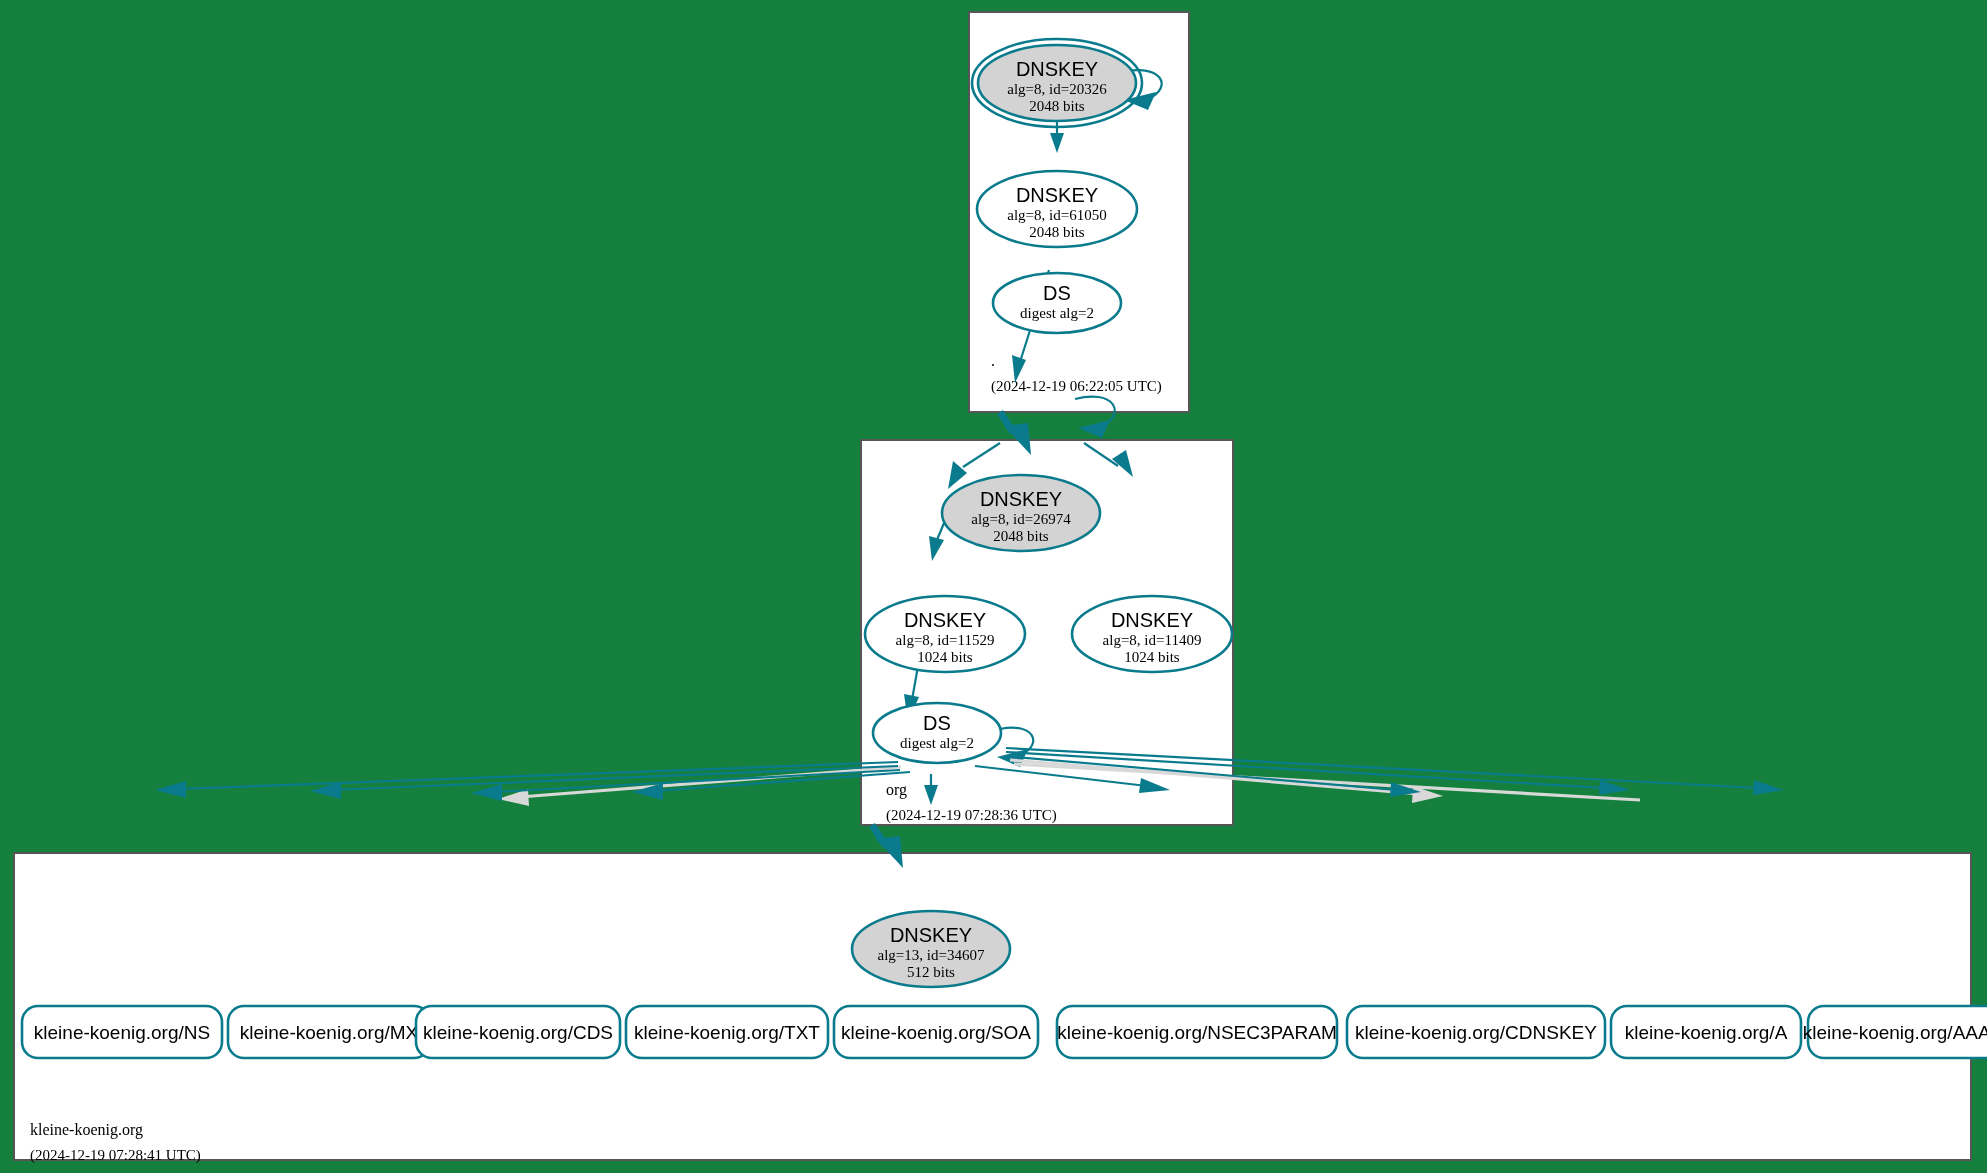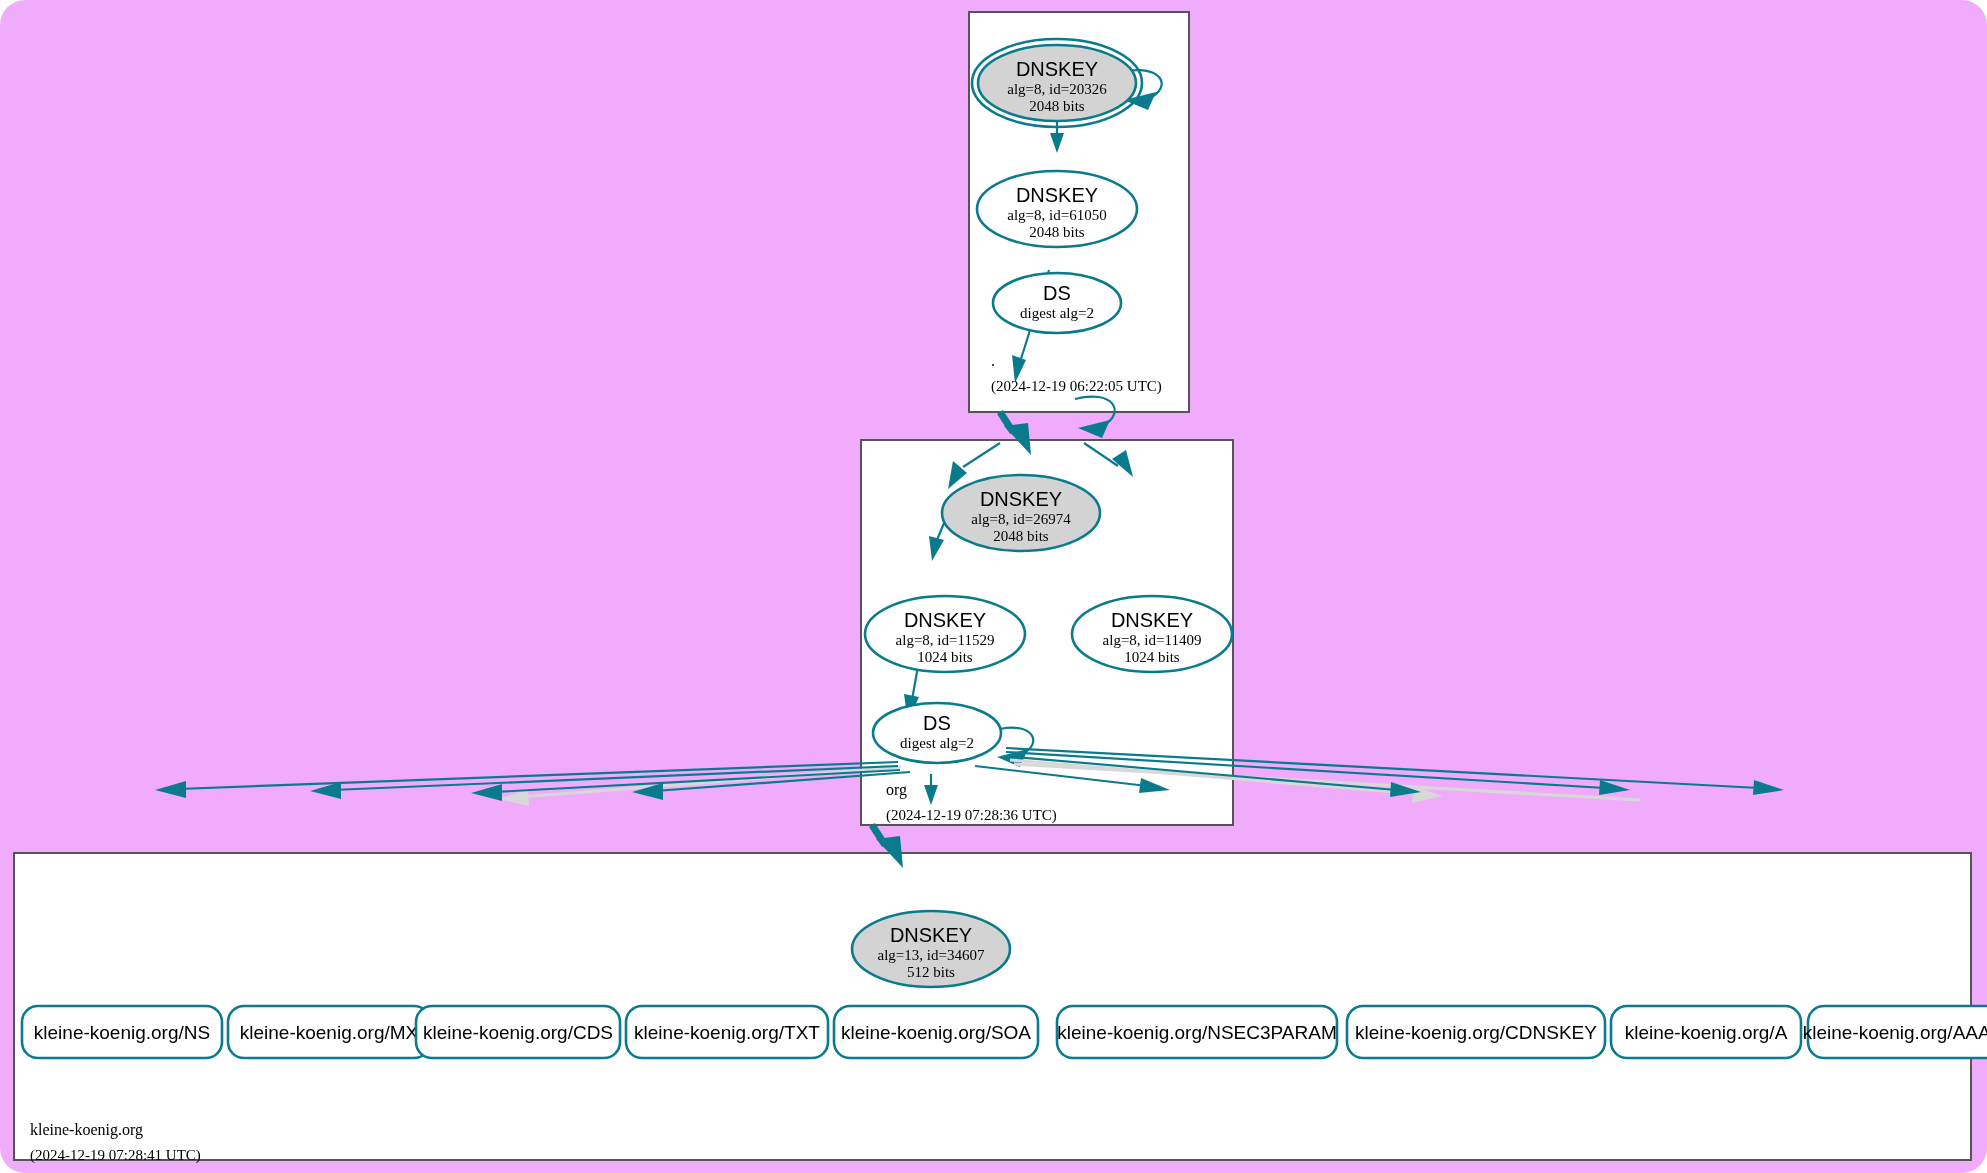--- a/index.html
+++ b/index.html
@@ -8,23 +8,22 @@
     padding: 0;
     background: #ffffff;
   }
   body {
     font-family: "Liberation Sans", sans-serif;
   }
   #canvas {
     position: relative;
     width: 1987px;
     height: 1173px;
-    background: #f0abfc;
+    background: #15803d;
     overflow: hidden;
-    border-radius: 25px;
   }
   #graph {
     position: absolute;
     left: 0;
     top: 0;
     width: 1987px;
     height: 1173px;
   }
   .zone-box {
     fill: #ffffff;

